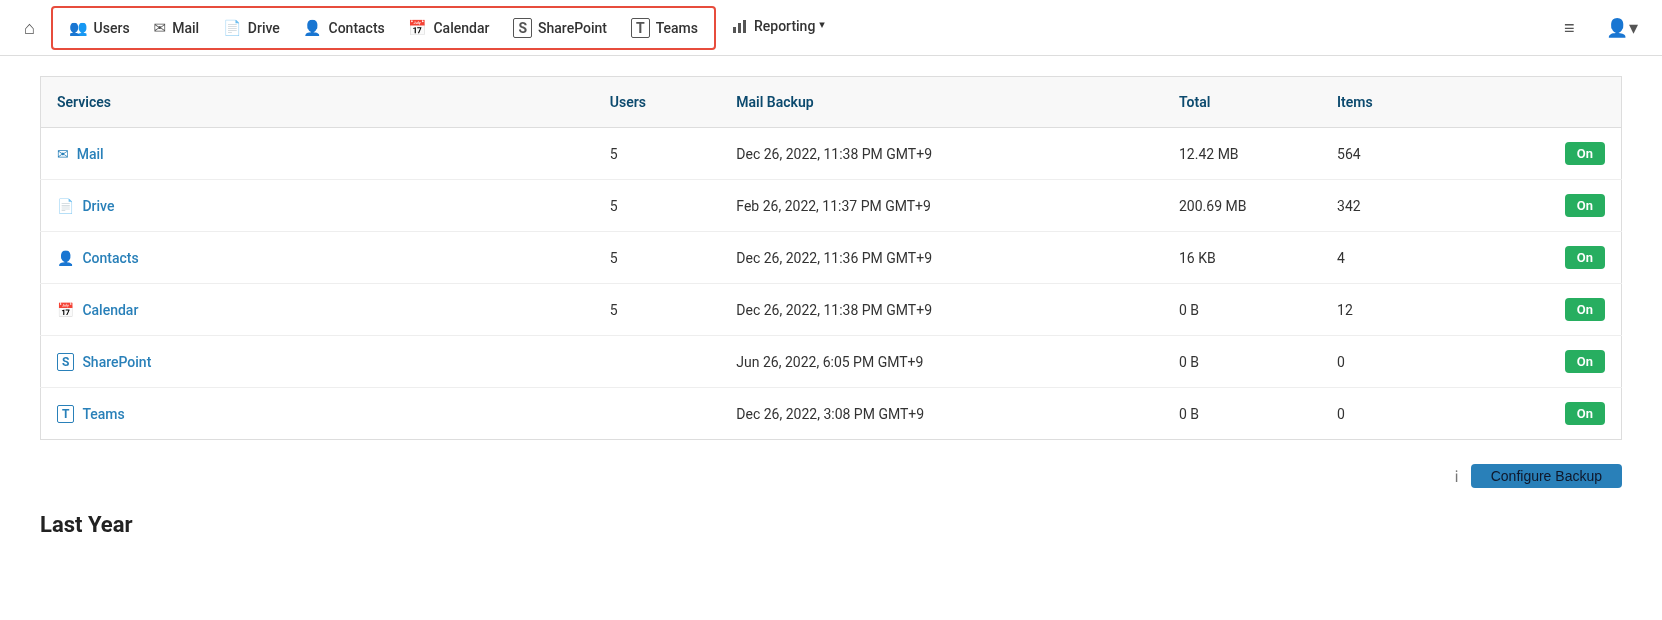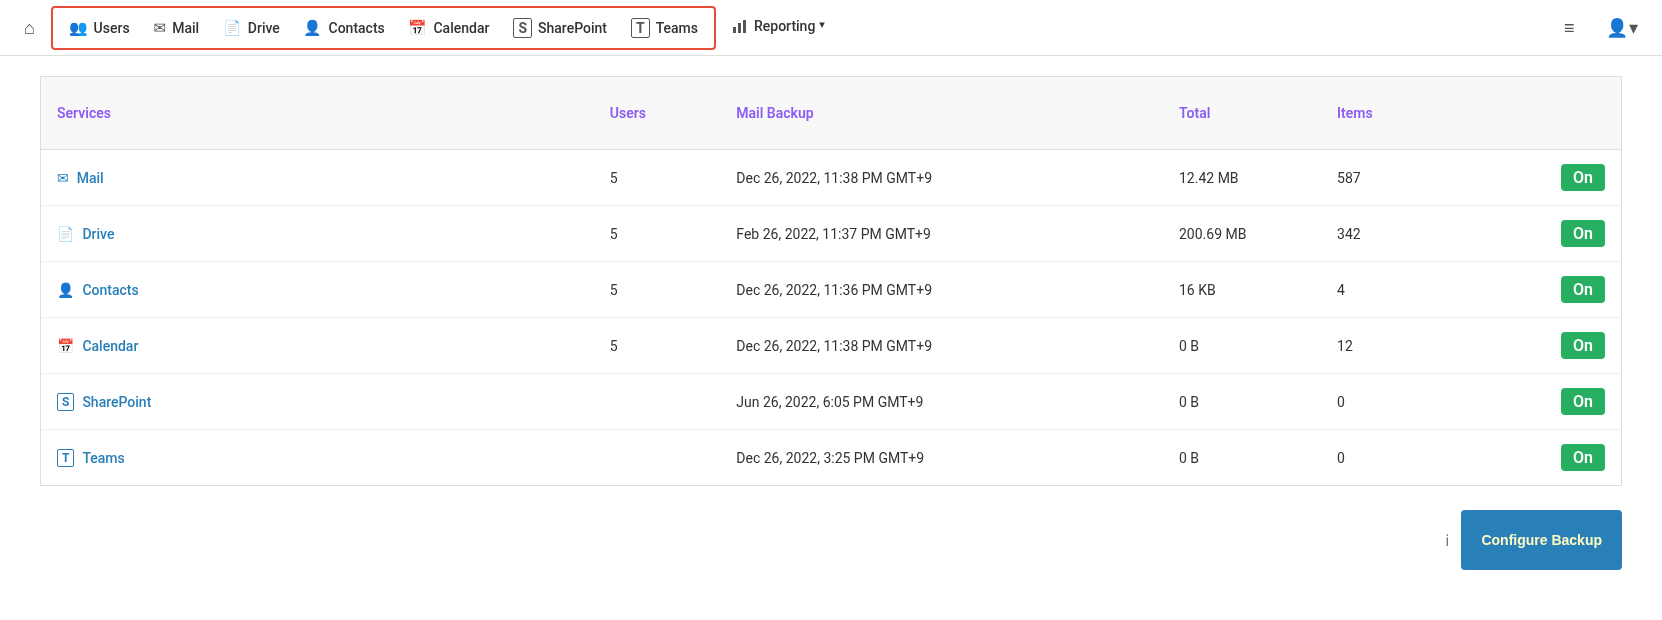--- a/index.html
+++ b/index.html
@@ -76,24 +76,24 @@
 
     
     .services-table {
       width: 100%;
       border-collapse: collapse;
       border: 1px solid #ddd;
       margin-bottom: 16px;
     }
     .services-table th {
       background: #f8f8f8;
-      padding: 28px 16px;
+      padding: 17px 16px;
       text-align: left;
       font-weight: 600;
-      color: #8b5cf6;
+      color: #0c4a6e;
       border-bottom: 1px solid #ddd;
       font-size: 14px;
     }
     .services-table td {
       padding: 14px 16px;
       border-bottom: 1px solid #eee;
       color: #333;
       font-size: 14px;
     }
     .services-table tr:last-child td { border-bottom: none; }
@@ -106,21 +106,21 @@
       cursor: pointer;
       text-decoration: none;
       font-weight: 500;
     }
 
     .badge-on {
       background: #27ae60;
       color: #fff;
       padding: 4px 12px;
       border-radius: 4px;
-      font-size: 16px;
+      font-size: 13px;
       font-weight: 600;
       display: inline-block;
     }
 
     
     .backup-note {
       display: flex;
       align-items: center;
       justify-content: flex-end;
       gap: 12px;
@@ -132,27 +132,27 @@
       display: flex;
       align-items: center;
       gap: 6px;
     }
     .backup-note .info-icon {
       color: #777;
       font-size: 16px;
     }
     .configure-btn {
       background: #2980b9;
-      color: #fef9c3;
+      color: #0f172a;
       border: none;
-      padding: 22px 20px;
+      padding: 4px 20px;
       border-radius: 4px;
       cursor: pointer;
       font-size: 14px;
-      font-weight: 700;
+      font-weight: 400;
       white-space: nowrap;
     }
 
     
     .last-year-heading {
       font-size: 22px;
       font-weight: 700;
       color: #222;
       margin-top: 16px;
     }
@@ -241,21 +241,21 @@
     <tr>
     <td class="col-services">
       <a class="service-link">
         <span style="color:#2980b9;">✉</span>
         <span>Mail</span>
       </a>
     </td>
     <td class="col-users">5</td>
     <td class="col-lastbackup">Dec 26, 2022, 11:38 PM GMT+9</td>
     <td class="col-total">12.42 MB</td>
-    <td class="col-items">587</td>
+    <td class="col-items">564</td>
     <td class="col-status">
       <span class="badge-on">On</span>
     </td>
   </tr>
         <tr>
     <td class="col-services">
       <a class="service-link">
         <span style="color:#2980b9;">📄</span>
         <span>Drive</span>
       </a>
@@ -314,31 +314,32 @@
     </td>
   </tr>
         <tr>
     <td class="col-services">
       <a class="service-link">
         <span style="font-weight:bold;border:1px solid #2980b9;padding:1px 4px;border-radius:2px;font-size:12px;color:#2980b9;">T</span>
         <span>Teams</span>
       </a>
     </td>
     <td class="col-users"></td>
-    <td class="col-lastbackup">Dec 26, 2022, 3:25 PM GMT+9</td>
+    <td class="col-lastbackup">Dec 26, 2022, 3:08 PM GMT+9</td>
     <td class="col-total">0 B</td>
     <td class="col-items">0</td>
     <td class="col-status">
       <span class="badge-on">On</span>
     </td>
   </tr>
       </tbody>
   </table>
 
   <div class="backup-note">
     <span class="info-text">
       <span class="info-icon">ℹ</span>
     </span>
     <button class="configure-btn">Configure Backup</button>
   </div>
 
+  <div class="last-year-heading">Last Year</div>
 
 </div>
 
 </body></html>

